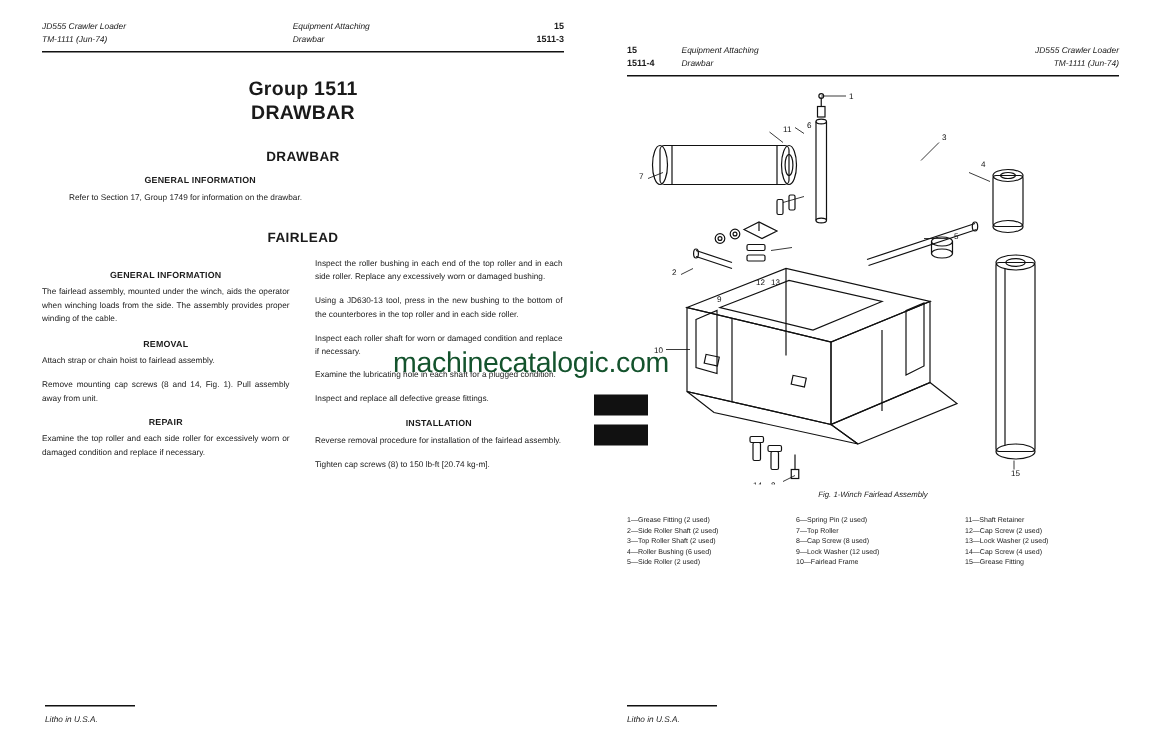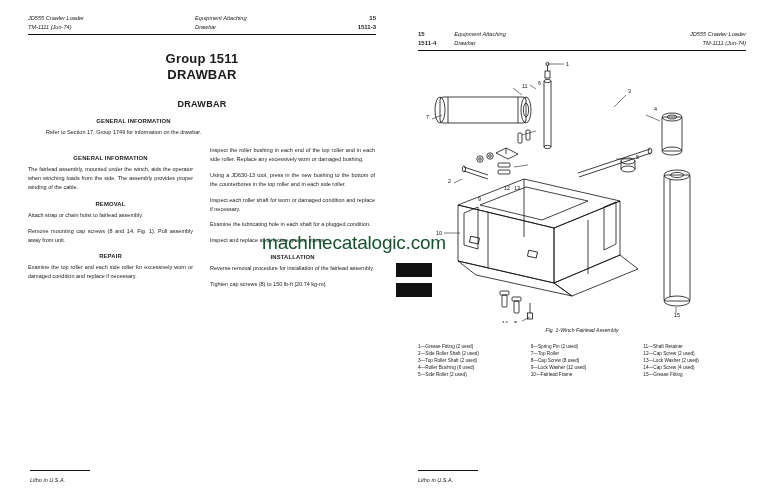--- a/index.html
+++ b/index.html
@@ -178,20 +178,21 @@
     <div>DRAWBAR</div>
   </div>
 
   <div class="secttitle">DRAWBAR</div>
 
   <div style="width:175px; margin:6px 0 0 18px;">
     <h4 class="sub">GENERAL INFORMATION</h4>
     <p class="body">Refer to Section 17, Group 1749 for information on the drawbar.</p>
   </div>
 
+  <div class="secttitle">FAIRLEAD</div>
 
   <div class="cols">
     <div class="col">
       <h4 class="sub">GENERAL INFORMATION</h4>
       <p class="body">The fairlead assembly, mounted under the winch, aids the operator when winching loads from the side. The assembly provides proper winding of the cable.</p>
       <h4 class="sub">REMOVAL</h4>
       <p class="body">Attach strap or chain hoist to fairlead assembly.</p>
       <p class="body">Remove mounting cap screws (8 and 14, Fig. 1). Pull assembly away from unit.</p>
       <h4 class="sub">REPAIR</h4>
       <p class="body">Examine the top roller and each side roller for excessively worn or damaged condition and replace if necessary.</p>

